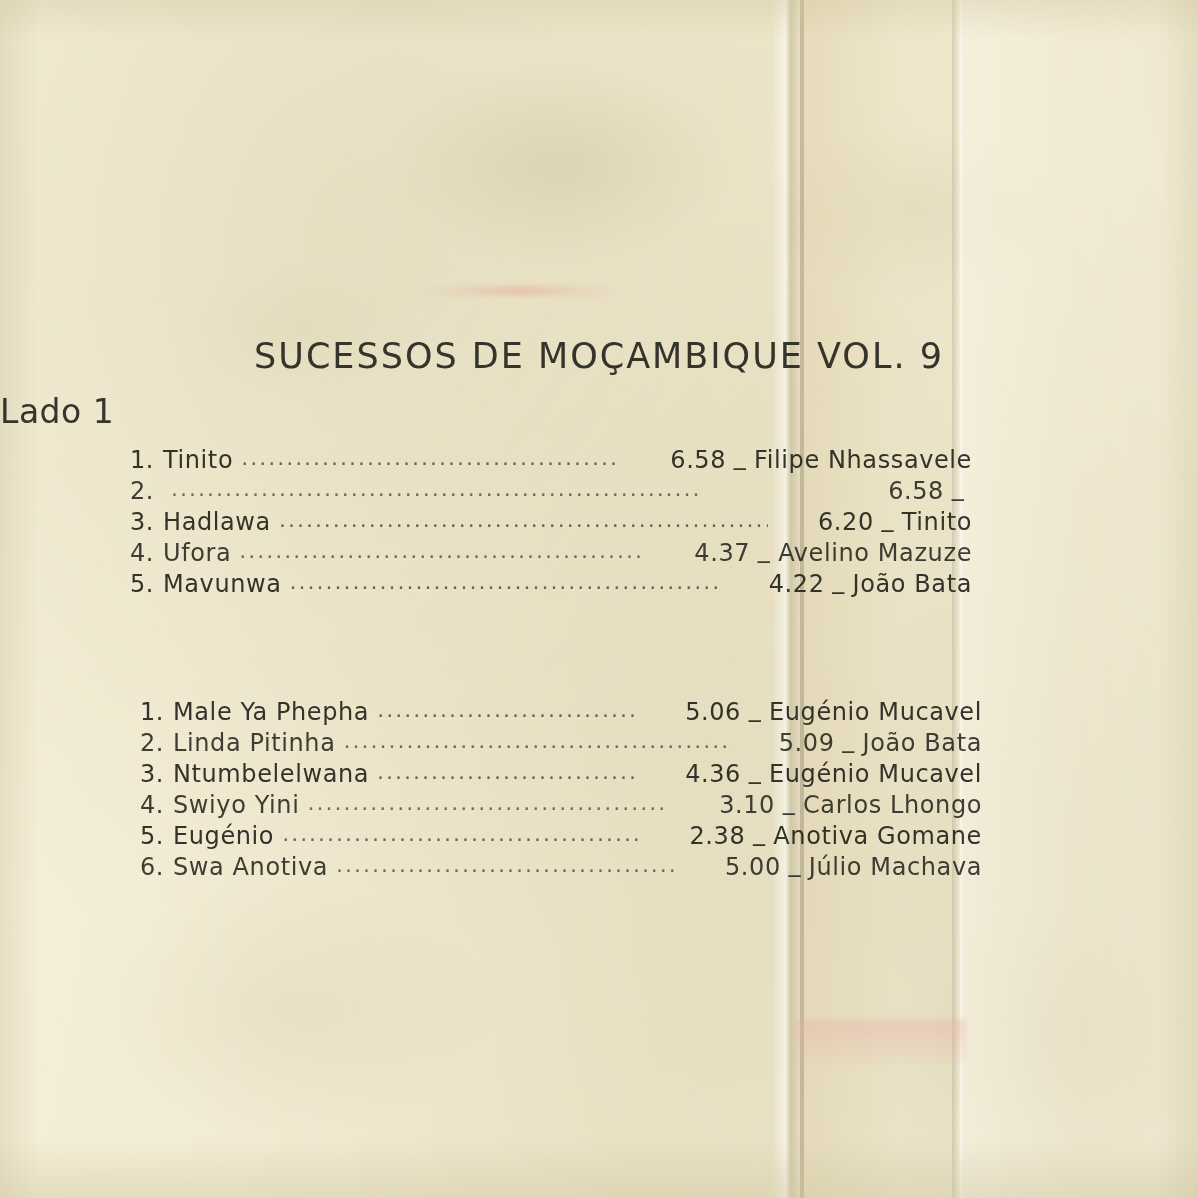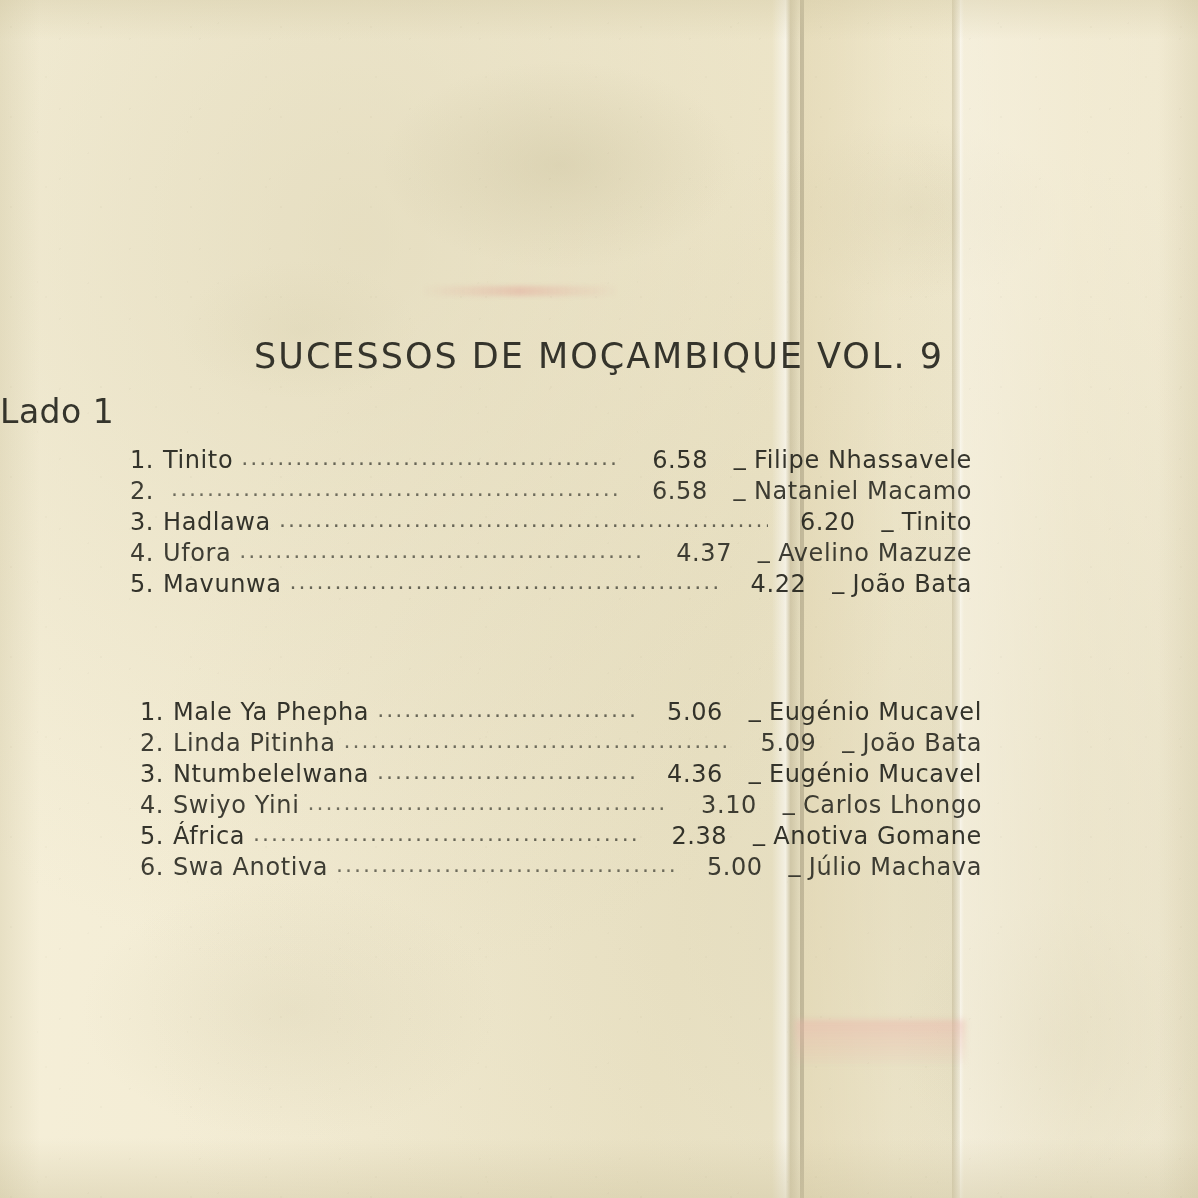--- a/index.html
+++ b/index.html
@@ -144,21 +144,21 @@
     font-size: 22px;
     letter-spacing: 2.0px;
     color: #3a3a30;
     opacity: 0.8;
     position: relative;
     top: -3px;
   }
   .t-time {
     flex: 0 0 auto;
     width: 92px;
-    text-align: center;
+    text-align: right;
     white-space: nowrap;
     margin-left: 8px;
   }
   .t-dash {
     flex: 0 0 auto;
     width: 28px;
     text-align: center;
     position: relative;
     top: -4px;
   }
@@ -225,21 +225,20 @@
           <span class="t-dots">...........................................................</span>
           <span class="t-time">6.58</span>
           <span class="t-dash">_</span>
           <span class="t-artist">Filipe Nhassavele</span>
         </div>
         <div class="track">
           <span class="t-num">2.</span>
           <span class="t-dots">...........................................................</span>
           <span class="t-time">6.58</span>
           <span class="t-dash">_</span>
-          <span class="t-artist">Nataniel Macamo</span>
         </div>
         <div class="track">
           <span class="t-num">3.</span>
           <span class="t-title">Hadlawa</span>
           <span class="t-dots">...........................................................</span>
           <span class="t-time">6.20</span>
           <span class="t-dash">_</span>
           <span class="t-artist">Tinito</span>
         </div>
         <div class="track">
@@ -291,21 +290,21 @@
         <div class="track">
           <span class="t-num">4.</span>
           <span class="t-title">Swiyo Yini</span>
           <span class="t-dots">...........................................................</span>
           <span class="t-time">3.10</span>
           <span class="t-dash">_</span>
           <span class="t-artist">Carlos Lhongo</span>
         </div>
         <div class="track">
           <span class="t-num">5.</span>
-          <span class="t-title">África</span>
+          <span class="t-title">Eugénio</span>
           <span class="t-dots">...........................................................</span>
           <span class="t-time">2.38</span>
           <span class="t-dash">_</span>
           <span class="t-artist">Anotiva Gomane</span>
         </div>
         <div class="track">
           <span class="t-num">6.</span>
           <span class="t-title">Swa Anotiva</span>
           <span class="t-dots">...........................................................</span>
           <span class="t-time">5.00</span>

